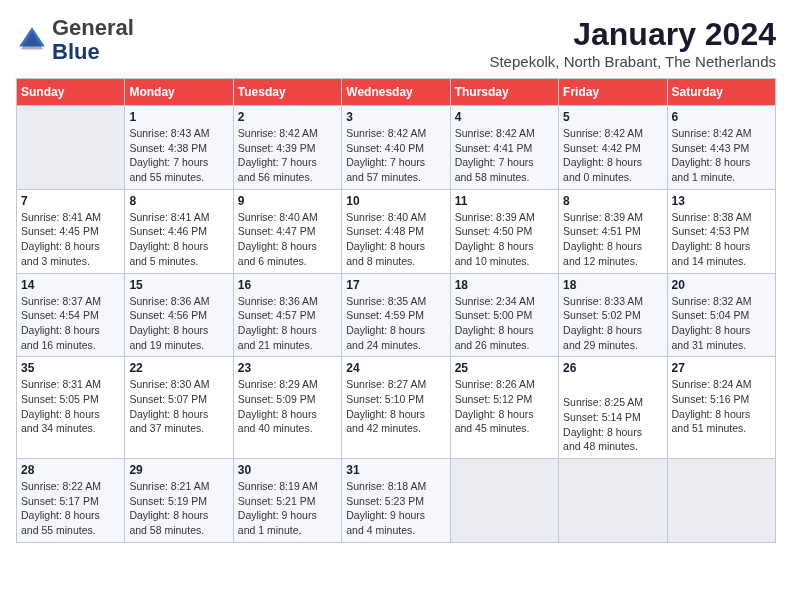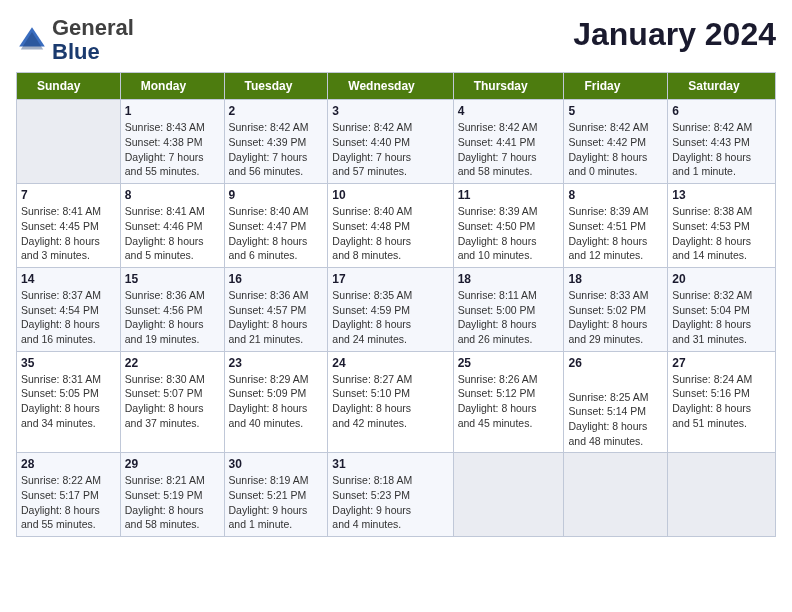--- a/index.html
+++ b/index.html
@@ -45,23 +45,23 @@
     .subtitle {
       font-size: 15px;
       color: #444;
     }
     table {
       width: 100%;
       border-collapse: collapse;
       font-size: 11px;
     }
     thead tr th {
-      background-color: #4d7c0f;
+      background-color: #ef4444;
       color: #fff;
-      padding: 6px 20px;
+      padding: 6px 4px;
       text-align: left;
       font-size: 12px;
       font-weight: bold;
       border: 1px solid #c0c8d8;
     }
     tbody tr td {
       border: 1px solid #c0c8d8;
       padding: 4px;
       vertical-align: top;
       min-height: 70px;
@@ -98,20 +98,21 @@
       <polygon points="20,10 34,32 6,32" fill="#1a3a6e" opacity="0.4"></polygon>
     </svg>
     <div>
       <div class="logo-text">
         <span>General</span><br><span style="color:#1a3a6e">Blue</span>
       </div>
     </div>
   </div>
   <div class="title-area">
     <div class="main-title">January 2024</div>
+    <div class="subtitle">Stepekolk, North Brabant, The Netherlands</div>
   </div>
 </div>
 
 <table>
   <thead>
     <tr>
     <th>Sunday</th>
         <th>Monday</th>
         <th>Tuesday</th>
         <th>Wednesday</th>
@@ -241,21 +242,21 @@
         </td>
         <td>
           <div class="day-number">17</div>
           <div class="day-detail" style="white-space: pre-line;">Sunrise: 8:35 AM
 Sunset: 4:59 PM
 Daylight: 8 hours
 and 24 minutes.</div>
         </td>
         <td>
           <div class="day-number">18</div>
-          <div class="day-detail" style="white-space: pre-line;">Sunrise: 8:11 AM
+          <div class="day-detail" style="white-space: pre-line;">Sunrise: 2:34 AM
 Sunset: 5:00 PM
 Daylight: 8 hours
 and 26 minutes.</div>
         </td>
         <td>
           <div class="day-number">18</div>
           <div class="day-detail" style="white-space: pre-line;">Sunrise: 8:33 AM
 Sunset: 5:02 PM
 Daylight: 8 hours
 and 29 minutes.</div>

